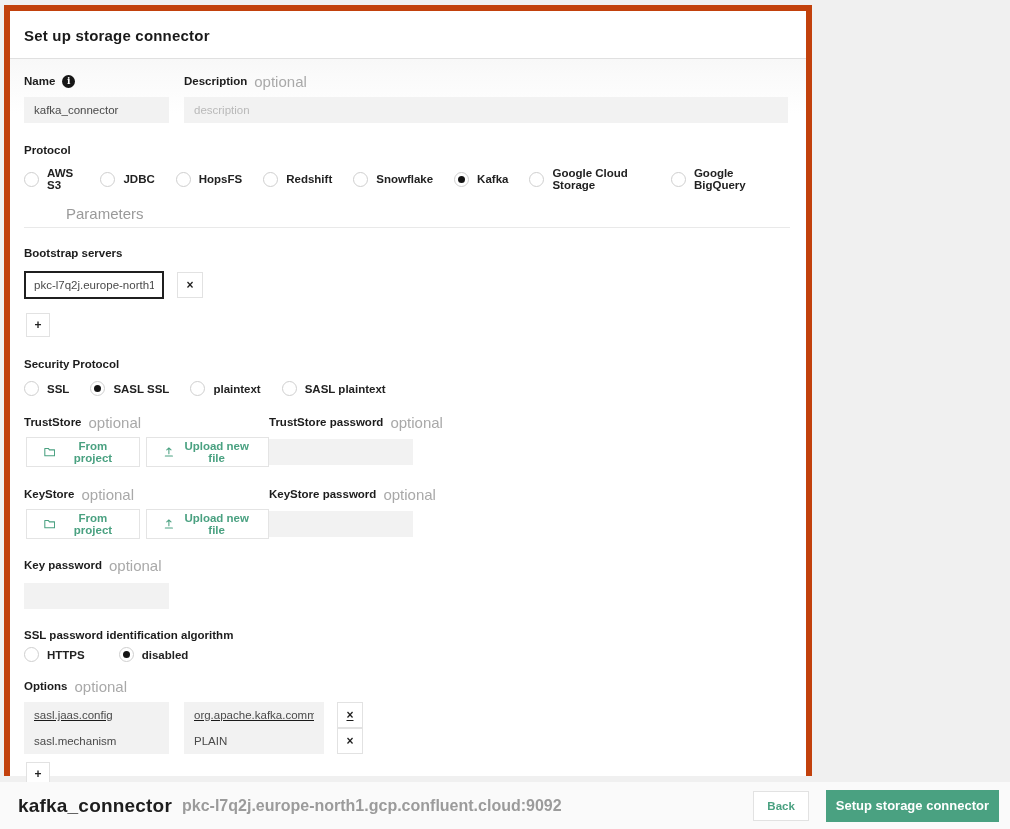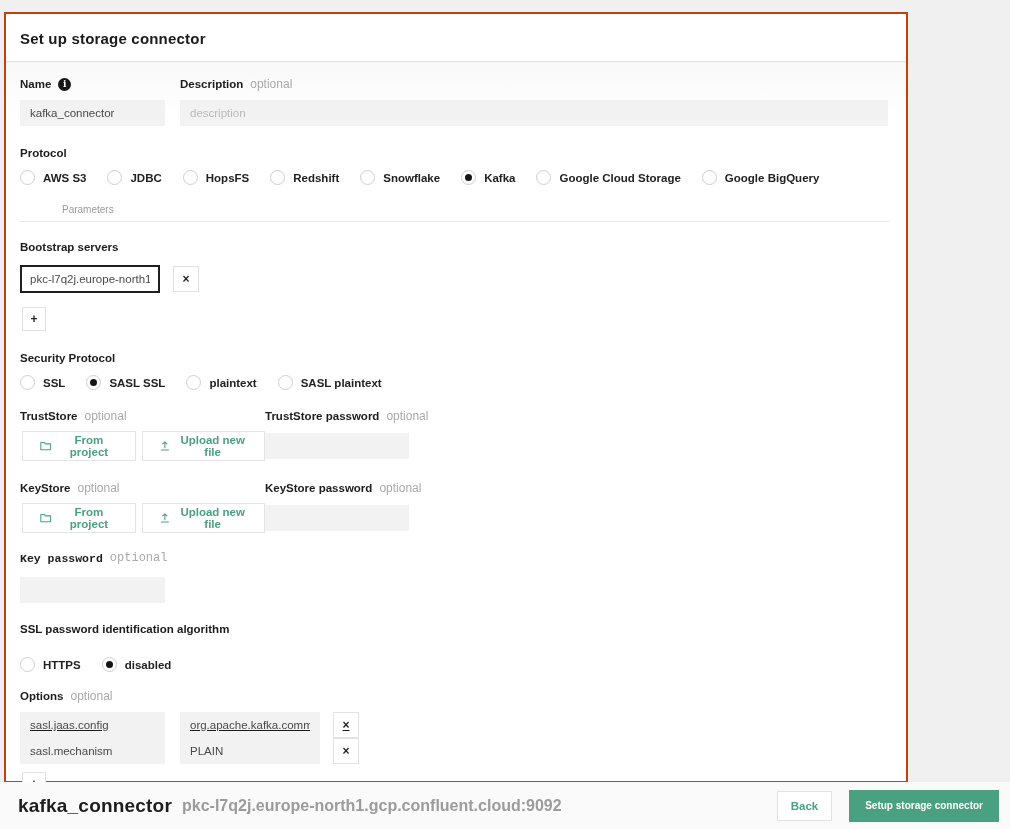--- a/index.html
+++ b/index.html
@@ -5,36 +5,36 @@
   * { box-sizing: border-box; margin: 0; padding: 0; }
   html,body { width:1010px; height:829px; overflow:hidden; }
   body {
     font-family: "Liberation Sans", "DejaVu Sans", sans-serif;
     background:#f0f0f0;
     color:#1b1b1b;
   }
   :root { --green:#4aa181; }
 
   .card {
-    position:absolute; left:4px; top:12px; width:904px; height:771px;
-    background:#fff; border:2px solid #c2410c;
+    position:absolute; left:4px; top:5px; width:808px; height:771px;
+    background:#fff; border:6px solid #c2410c;
   }
   .card-header { padding:16px 18px 14px 14px; }
   .card-title { font-size:15px; font-weight:700; color:#1a1a1a; letter-spacing:.2px; }
   .header-divider { height:1px; background:#e0e0e0; }
 
   .content {
     padding:12px 16px 0 14px;
     background:linear-gradient(#f8f8f8, #ffffff 55px);
     height:717px;
   }
 
   .lbl { font-size:11.5px; line-height:13px; font-weight:700; color:#1c1c1c; display:inline-flex; align-items:center; }
-  .opt { font-size:12px; font-weight:400; color:#a9a9a9; margin-left:7px; }
-  .sub-lbl { font-size:10px; color:#9a9a9a;padding-left:36px; }
+  .opt { font-size:15px; font-weight:400; color:#a9a9a9; margin-left:7px; }
+  .sub-lbl { font-size:15px; color:#9a9a9a;padding-left:36px; }
 
   .inp {
     background:#f2f2f2; border:none; outline:none; height:26px; padding:0 10px;
     font-size:11.5px; color:#4a4a4a; font-family:inherit; display:block;
   }
   .inp::placeholder { color:#b9b9b9; }
   .inp.focused { border:2px solid #1f1f1f; background:#fff; height:28px; }
 
   .row-flex { display:flex; }
 
@@ -78,22 +78,22 @@
     background:#fafafa; display:flex; align-items:center; padding:0 11px 0 18px;
   }
   .footer-name { font-size:19px; font-weight:700; color:#1d1d1d; letter-spacing:.2px; }
   .footer-addr { font-size:16px; font-weight:700; color:#9b9b9b; margin-left:10px; }
   .footer-spacer { flex:1; }
   .backbtn {
     height:30px; padding:0 13px; background:#fff; border:1px solid #e2e2e2;
     color:var(--green); font-size:11.5px; font-weight:700; font-family:inherit; cursor:pointer;
   }
   .submitbtn {
-    height:32px; padding:0 16px; background:var(--green); border:none;
-    color:#fff; font-size:10px; font-weight:700; font-family:inherit;
+    height:32px; padding:0 10px; background:var(--green); border:none;
+    color:#fff; font-size:13px; font-weight:700; font-family:inherit;
     margin-left:17px; cursor:pointer;
   }
 
   .mt-name-row { margin-top:6px; }
   .kv-row { display:flex; align-items:center; }
   .kv-key { width:145px; }
   .kv-val { width:140px; margin-left:15px; }
   .kv-x { margin-left:13px; }
 </style>
 </head>
@@ -255,31 +255,31 @@
       </div>
       <div>
         <span class="lbl">
           <span>KeyStore password</span>
           <span class="opt">optional</span>
         </span>
         <input type="password" class="inp pw-inp" style="margin-top: 9px;" value="">
       </div>
     </div>
 
-    <div style="margin-top:16px;font-family:Liberation Mono, monospace;">
+    <div style="margin-top:16px;">
       <span class="lbl">
         <span>Key password</span>
         <span class="opt">optional</span>
       </span>
       <input type="password" class="inp" style="width: 145px; margin-top: 10px;" value="">
     </div>
 
     <div style="margin-top:16px;">
       <span class="lbl">SSL password identification algorithm</span>
-      <div class="radio-row" style="margin-top:20px;">
+      <div class="radio-row" style="margin-top:4px;gap:13px;">
         <span class="radio">
             <span class="rb"></span>
             <span class="rlbl">HTTPS</span>
           </span>
         <span class="radio">
             <span class="rb on"></span>
             <span class="rlbl">disabled</span>
           </span>
       </div>
     </div>

